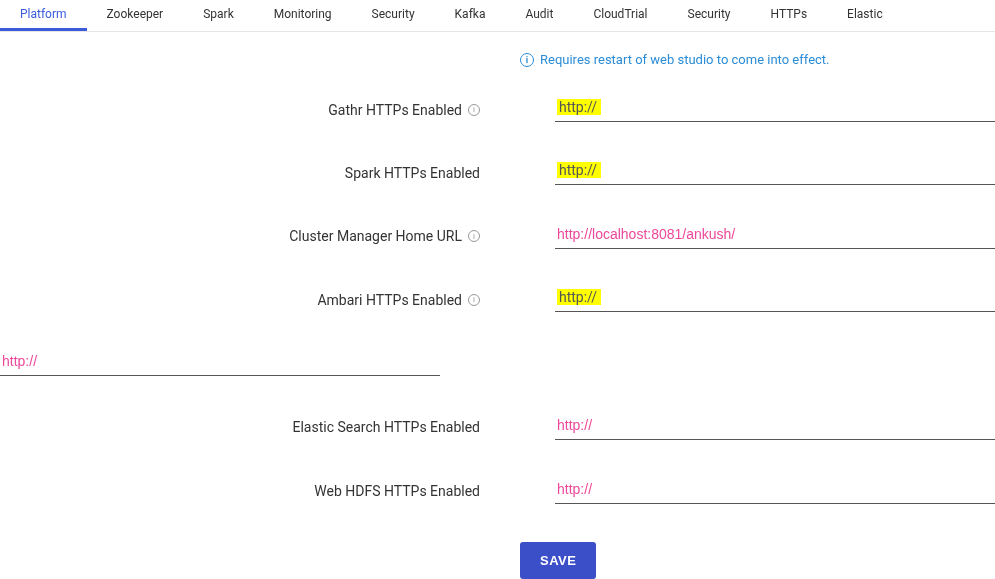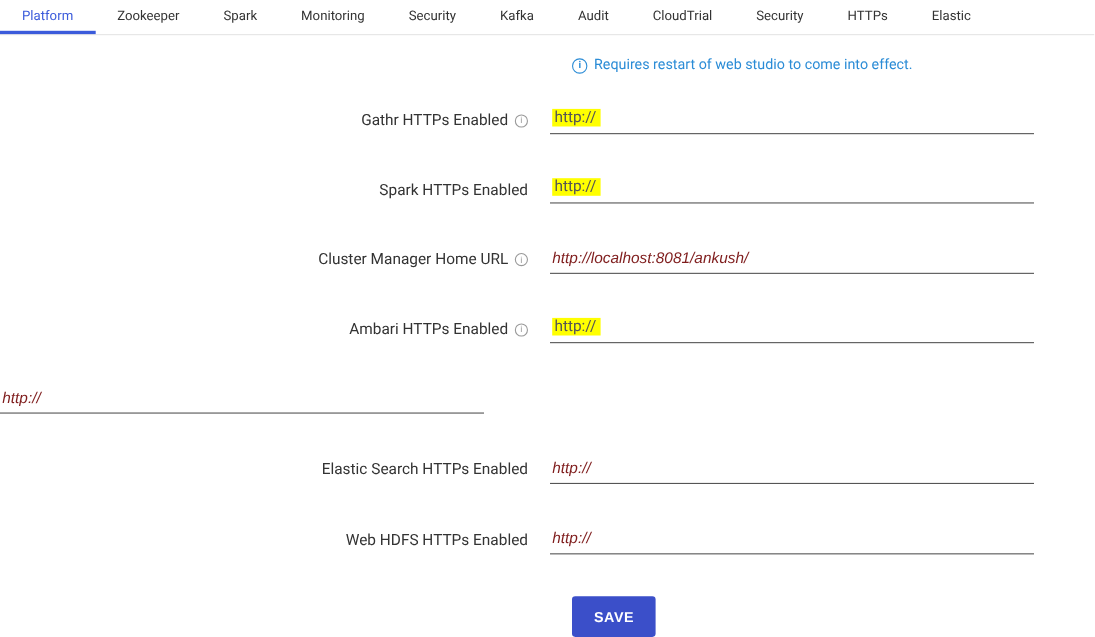--- a/index.html
+++ b/index.html
@@ -51,20 +51,21 @@
       border: 1px solid #2b8cd6;
       border-radius: 50%;
       font-size: 9px;
       margin-right: 6px;
       font-weight: bold;
     }
     .form-row {
       display: flex;
       align-items: center;
       margin-bottom: 38px;
+      justify-content: space-between;
     }
     .form-label {
       width: 500px;
       text-align: right;
       padding-right: 20px;
       font-size: 14px;
       color: #333;
       display: flex;
       align-items: center;
       justify-content: flex-end;
@@ -83,22 +84,21 @@
       font-style: normal;
     }
     .form-input {
       width: 440px;
       border: none;
       border-bottom: 1px solid #555;
       padding: 3px 2px 6px 2px;
       font-size: 14px;
       outline: none;
       background: transparent;
-      color: #7f1d1d;
-      font-style: italic;
+      color: #ec4899;
     }
     .highlight {
       background: #ffff00;
       display: inline-block;
       padding: 0px 4px 0px 2px;
     }
     .input-wrap {
       width: 440px;
       border-bottom: 1px solid #555;
       padding: 2px 2px 6px 2px;

